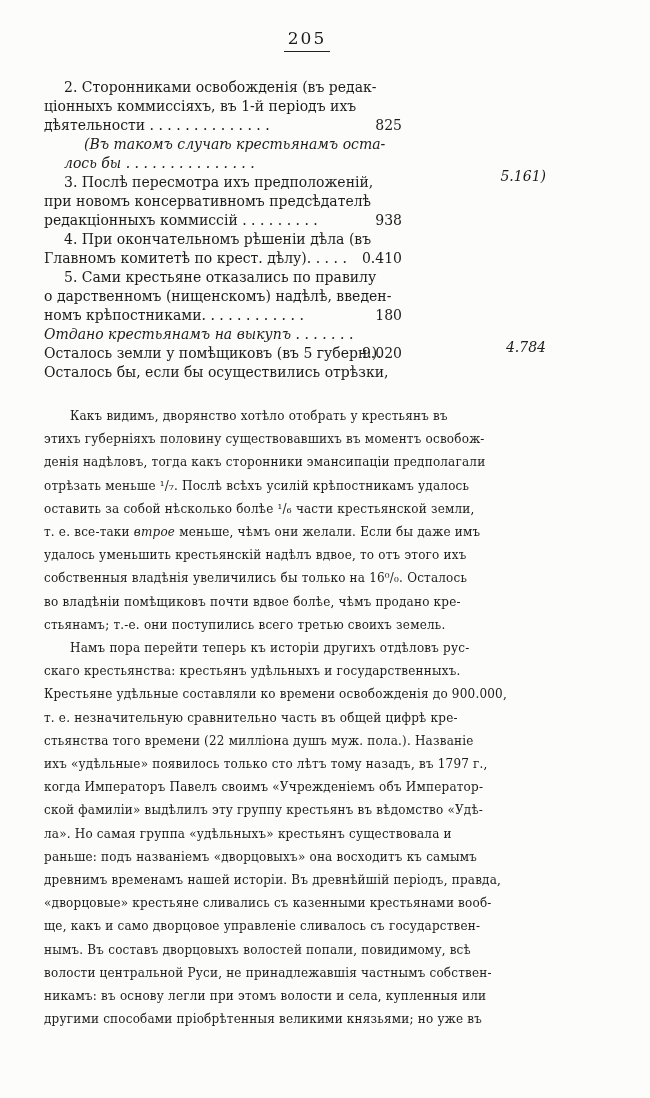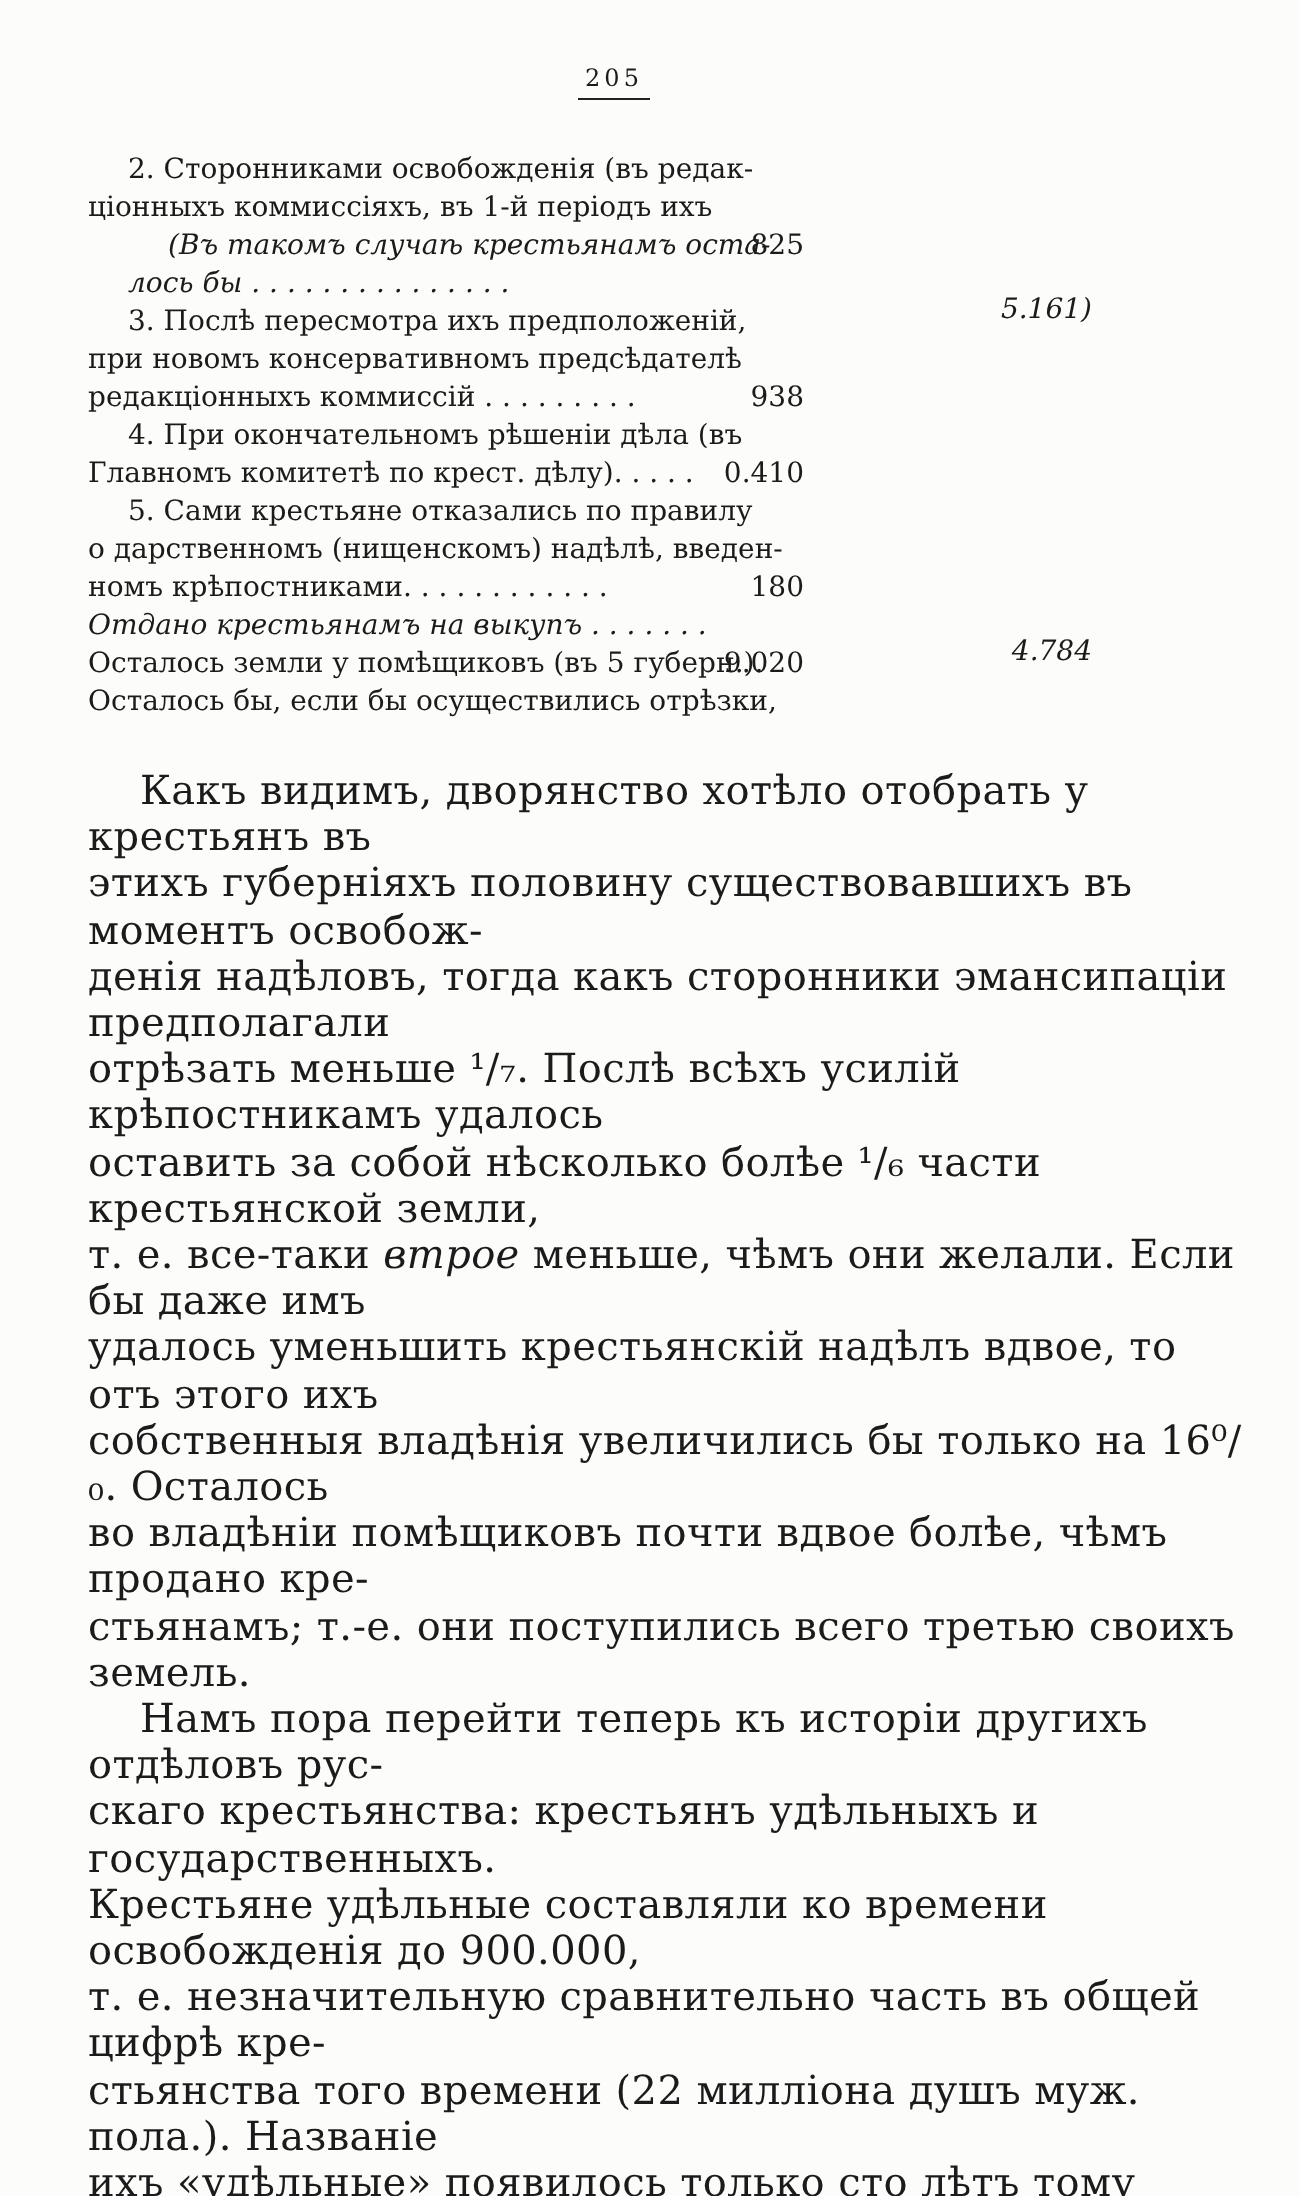--- a/index.html
+++ b/index.html
@@ -22,21 +22,21 @@
     left: 44px;
     top: 28px;
     width: 582px;
   }
   .pagehead {
     text-align: center;
     padding-right: 56px;
     margin-bottom: 26px;
   }
   .pagenum {
-    font-size: 12px;
+    font-size: 17px;
     letter-spacing: 2px;
     display: inline-block;
     padding: 0 4px 3px 4px;
     border-bottom: 1.5px solid #222;
   }
   
   .list {
     font-size: 14px;
     line-height: 19px;
     width: 560px;
@@ -56,21 +56,21 @@
   }
   .v2 {
     position: absolute;
     left: 408px; top: 13px;
     width: 94px;
     text-align: right;
   }
   
   .para {
     margin: 0;
-    font-size: 20px;
+    font-size: 12px;
     line-height: 23.2px;
     width: 582px;
     white-space: pre-line;
     text-indent: 26px;
     text-align: left;
     letter-spacing: 0.2px;
   }
   .para.first { margin-top: 23px; }
   .para i { font-style: italic; }
 </style>
@@ -80,21 +80,21 @@
 <div class="page">
   <div class="content">
 
     <div class="pagehead">
       <span class="pagenum">205</span>
     </div>
 
     <div class="list">
       <div class="row r-num"><span class="t">2. Сторонниками освобожденія (въ редак-</span></div>
       <div class="row"><span class="t">ціонныхъ коммиссіяхъ, въ 1-й періодъ ихъ</span></div>
-      <div class="row"><span class="v1">825</span></div>
+      <div class="row"><span class="t">дѣятельности . . . . . . . . . . . . . .</span><span class="v1">825</span></div>
       <div class="row ital r-ital1"><span class="t">(Въ такомъ случаѣ крестьянамъ оста-</span></div>
       <div class="row ital r-ital2"><span class="t">лось бы . . . . . . . . . . . . . . .</span><span class="v2">5.161)</span></div>
       <div class="row r-num"><span class="t">3. Послѣ пересмотра ихъ предположеній,</span></div>
       <div class="row"><span class="t">при новомъ консервативномъ предсѣдателѣ</span></div>
       <div class="row"><span class="t">редакціонныхъ коммиссій . . . . . . . . .</span><span class="v1">938</span></div>
       <div class="row r-num"><span class="t">4. При окончательномъ рѣшеніи дѣла (въ</span></div>
       <div class="row"><span class="t">Главномъ комитетѣ по крест. дѣлу). . . . .</span><span class="v1">0.410</span></div>
       <div class="row r-num"><span class="t">5. Сами крестьяне отказались по правилу</span></div>
       <div class="row"><span class="t">о дарственномъ (нищенскомъ) надѣлѣ, введен-</span></div>
       <div class="row"><span class="t">номъ крѣпостниками. . . . . . . . . . . .</span><span class="v1">180</span></div>

